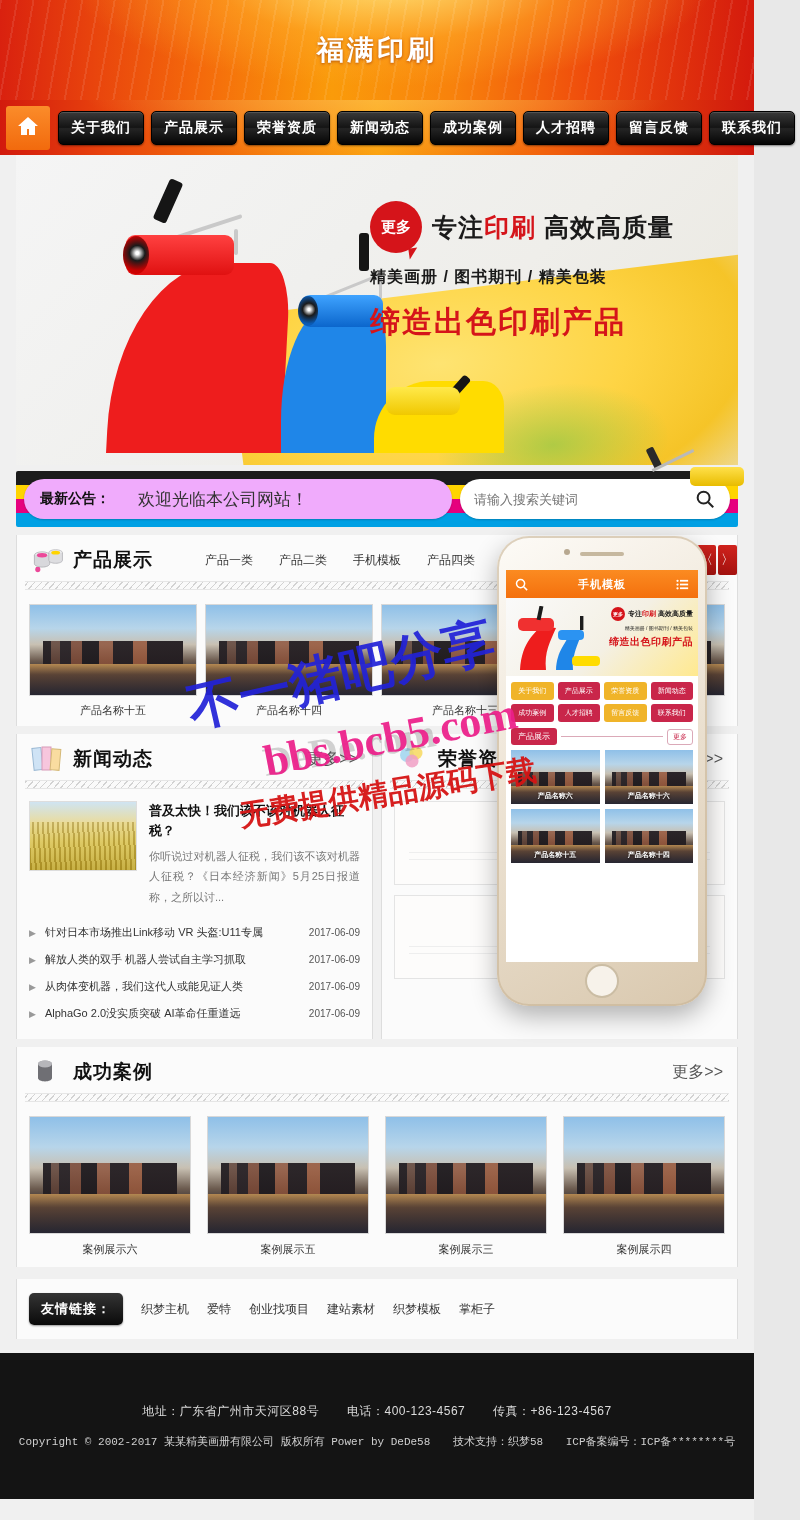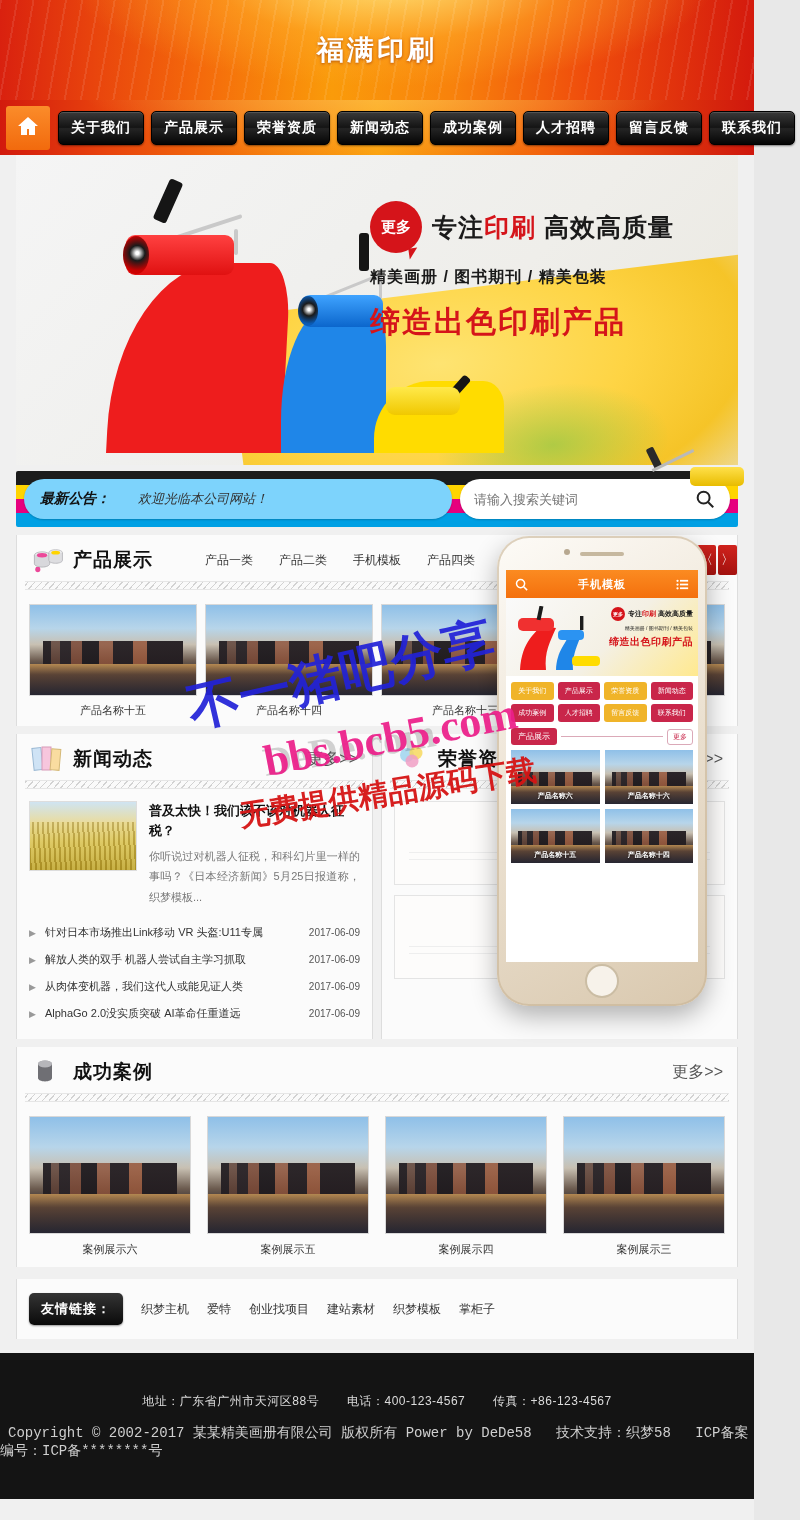--- a/index.html
+++ b/index.html
@@ -129,25 +129,25 @@
   
   .notice-wrap { margin:6px 16px 0; position:relative; height:56px; }
   .cmyk { position:absolute; inset:0; border-radius:2px; overflow:hidden; }
   .cmyk div { height:25%; }
   .cmyk .k { background:#1c1c1c; }
   .cmyk .y { background:#ffd400; }
   .cmyk .m { background:#e6007e; }
   .cmyk .c { background:#00a0e4; }
   .notice-inner { position:absolute; inset:8px 8px 8px 8px; display:flex; gap:8px; }
   .notice-box {
-    flex:1; background:#7dd3fc; border-radius:20px; display:flex; align-items:center;
-    padding:0 16px; box-shadow:0 1px 2px rgba(0,0,0,.2);font-style:italic;
+    flex:1; background:#f0abfc; border-radius:20px; display:flex; align-items:center;
+    padding:0 16px; box-shadow:0 1px 2px rgba(0,0,0,.2);
   }
   .notice-label { font-size:14px; font-weight:bold; color:#111; white-space:nowrap; }
-  .notice-text { font-size:13px; color:#333; margin-left:28px; }
+  .notice-text { font-size:17px; color:#333; margin-left:28px; }
   .search-box {
     width:270px; background:#fff; border-radius:20px; display:flex; align-items:center;
     padding:0 14px; box-shadow:0 1px 2px rgba(0,0,0,.2);
   }
   .search-input {
     flex:1; border:none; outline:none; font-size:13px; color:#555;
     font-family:"Liberation Sans", sans-serif; background:transparent;
   }
   .search-btn { width:22px; height:22px; cursor:pointer; flex:none; }
   .roller-deco {
@@ -255,21 +255,21 @@
     padding:7px 12px; border-radius:5px; letter-spacing:1px; white-space:nowrap;
     box-shadow:0 1px 2px rgba(0,0,0,.4);
   }
   .flink { font-size:12px; color:#333; cursor:pointer; }
 
   
   .footer { margin-top:14px; background:#141414; height:146px; color:#dcdcdc;
             display:flex; flex-direction:column; align-items:center; justify-content:center; gap:14px; }
   .f-row1 { font-size:12px; letter-spacing:.5px; }
   .f-row1 span { margin:0 12px;text-align:right; }
-  .f-row2 { font-size:14px; color:#cfcfcf; font-family:"Liberation Mono", monospace; }
+  .f-row2 { font-size:11px; color:#cfcfcf; font-family:"Liberation Mono", monospace; }
   .f-row2 span { margin:0 8px; }
 
   
   .phone {
     position:absolute; left:497px; top:536px; width:210px; height:470px; z-index:30;
     border-radius:32px; background:linear-gradient(150deg,#fdfbf7 0%,#efe6d8 40%,#d9c8ae 100%);
     box-shadow:0 10px 26px rgba(0,0,0,.3), inset 0 0 0 2px rgba(200,180,150,.6);
     padding:34px 9px 44px;
   }
   .phone-speaker { position:absolute; top:16px; left:50%; transform:translateX(-50%); width:44px; height:4px;
@@ -479,21 +479,21 @@
         </span>
         <span class="sec-title">新闻动态</span>
         <span class="sec-more">更多&gt;&gt;</span>
       </div>
       <div class="hatch"></div>
 
       <div class="news-feature">
         <span class="news-thumb"></span>
         <div class="news-body">
           <div class="news-h">普及太快！我们该不该对机器人征税？</div>
-          <div class="news-p">你听说过对机器人征税，和科幻片里一样的事吗？《日本经济新闻》5月25日报道称，织梦模板...</div>
+          <div class="news-p">你听说过对机器人征税，我们该不该对机器人征税？《日本经济新闻》5月25日报道称，之所以讨...</div>
         </div>
       </div>
 
       <div class="news-list">
         <div class="news-li">
           <span class="bullet">▶</span>
           <span class="t">针对日本市场推出Link移动 VR 头盔:U11专属</span>
           <span class="d">2017-06-09</span>
         </div>
         <div class="news-li">
@@ -573,25 +573,25 @@
       <div class="case-card">
         <span class="city-img case-img"></span>
         <div class="case-name">案例展示六</div>
       </div>
       <div class="case-card">
         <span class="city-img case-img"></span>
         <div class="case-name">案例展示五</div>
       </div>
       <div class="case-card">
         <span class="city-img case-img"></span>
-        <div class="case-name">案例展示四</div>
+        <div class="case-name">案例展示三</div>
       </div>
       <div class="case-card">
         <span class="city-img case-img"></span>
-        <div class="case-name">案例展示三</div>
+        <div class="case-name">案例展示四</div>
       </div>
     </div>
   </div>
 
   <div class="flinks">
     <span class="flink-label">友情链接：</span>
     <span class="flink">织梦主机</span>
     <span class="flink">爱特</span>
     <span class="flink">创业找项目</span>
     <span class="flink">建站素材</span>

